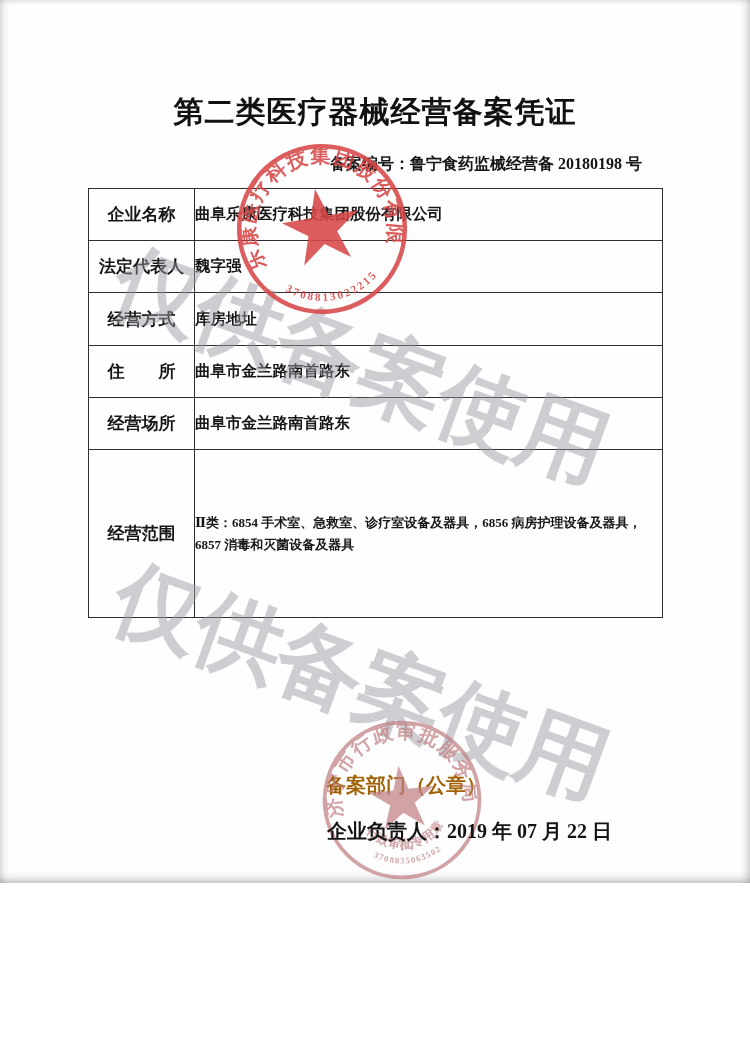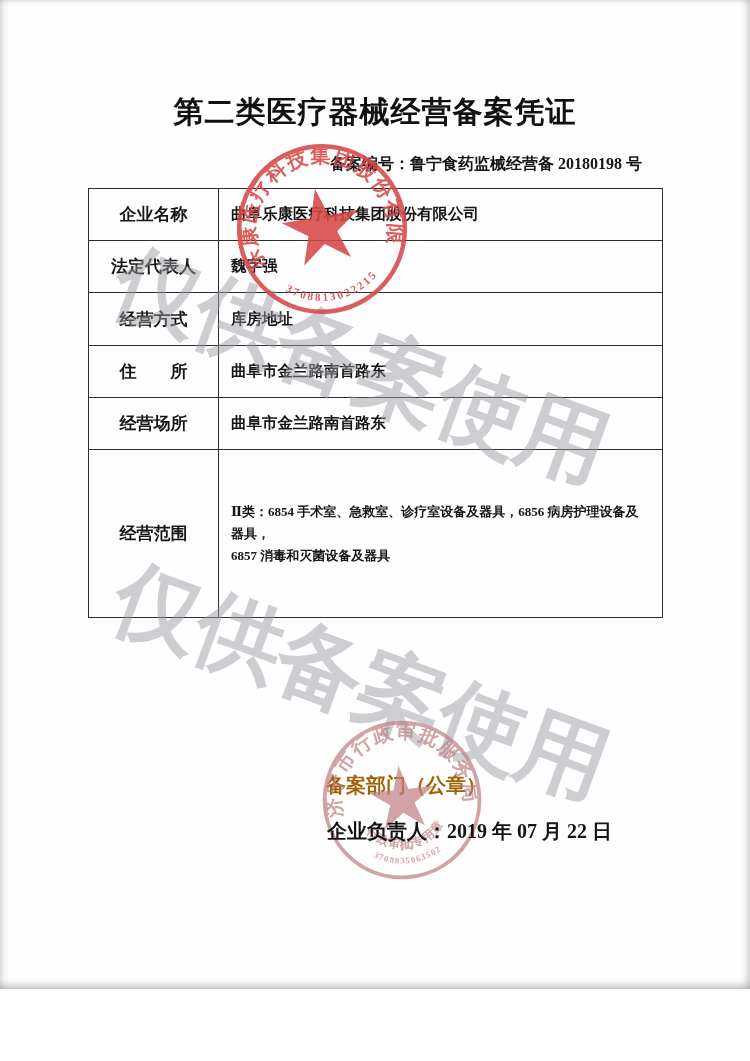--- a/index.html
+++ b/index.html
@@ -1,18 +1,18 @@
 <!DOCTYPE html>
 <html><head>
 <meta charset="utf-8">
 <style>
   html,body{margin:0;padding:0;background:#ffffff;}
   .page{
     position:relative;
-    width:750px;height:989px;
+    width:750px;height:883px;
     background:#fefefe;
     overflow:hidden;
     font-family:"Liberation Serif","DejaVu Serif",serif;
     color:#1b1b1b;
     box-shadow:
       inset 6px 0 8px -5px rgba(60,60,60,.25),
       inset -7px 0 9px -5px rgba(60,60,60,.28),
       inset 0 -9px 10px -6px rgba(60,60,60,.30),
       inset 0 5px 7px -5px rgba(60,60,60,.15);
   }
@@ -28,21 +28,21 @@
     position:absolute;left:330px;top:154px;
     font-size:16px;font-weight:bold;white-space:nowrap;color:#151515;
   }
   
   table.cert{
     position:absolute;left:88px;top:188px;
     width:575px;border-collapse:collapse;table-layout:fixed;
   }
   table.cert,
   table.cert td{border:1.6px solid #2e2e2e;}
-  table.cert td{padding:12px;vertical-align:middle;margin-top:37px;}
+  table.cert td{padding:0;vertical-align:middle;margin-top:37px;}
   td.lbl{
     width:105px;text-align:center;
     font-weight:bold;font-size:17px;color:#161616;
   }
   td.val{
     padding-left:14px;padding-right:10px;
     font-weight:bold;font-size:15.5px;color:#161616;
   }
   tr.r-sm{height:52px;}
   tr.r-md{height:53px;}

